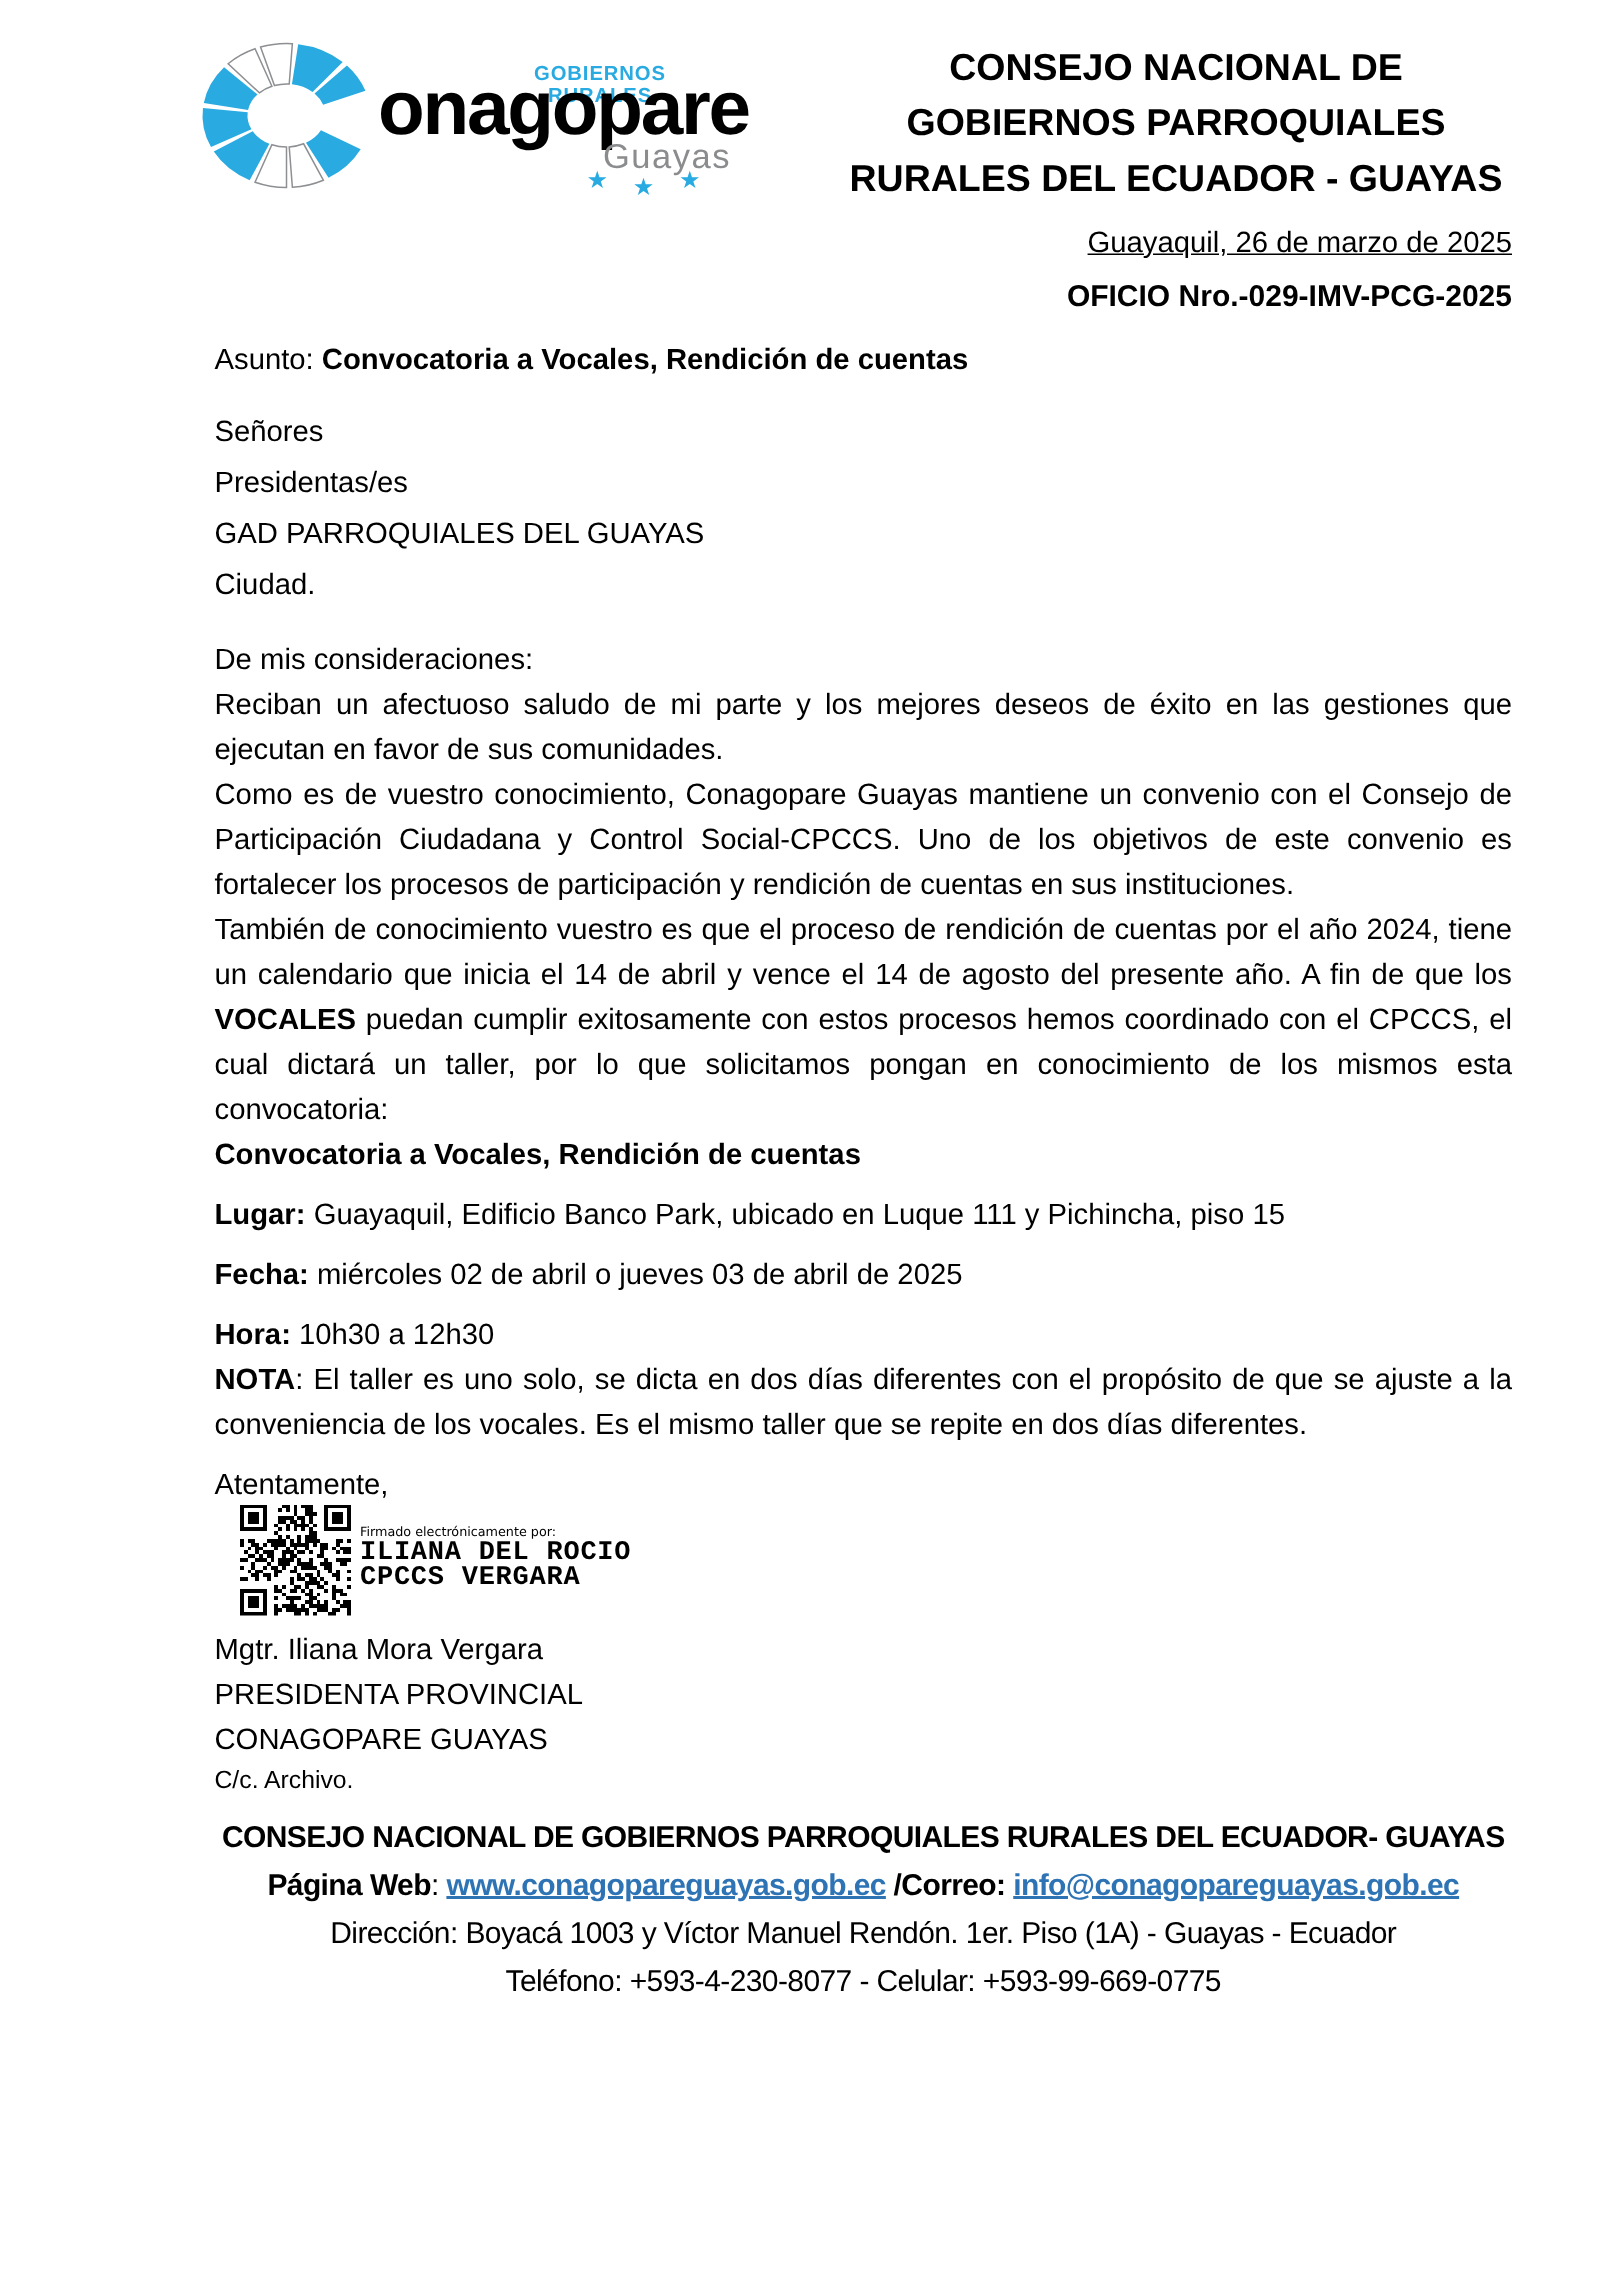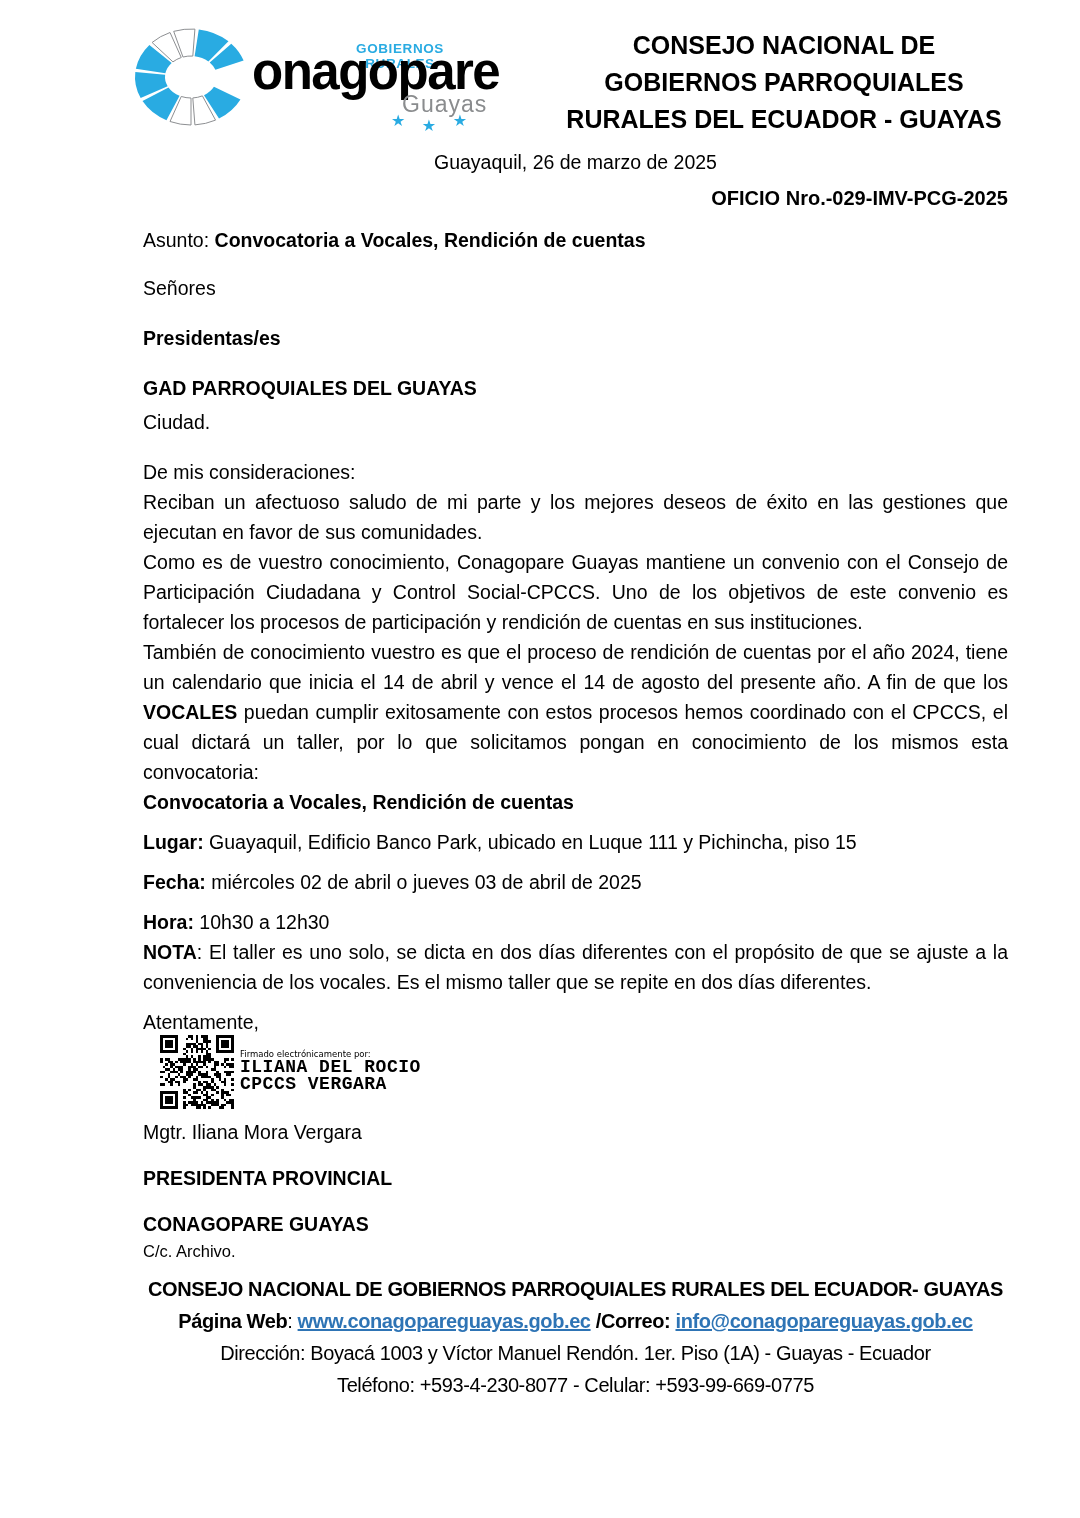--- a/index.html
+++ b/index.html
@@ -16,21 +16,21 @@
   .logo-top-label{position:absolute;left:187px;top:16px;width:160px;text-align:center;
     font-size:13.5px;font-weight:bold;letter-spacing:0.6px;color:#29ABE2;}
   .logo-name{position:absolute;left:119px;top:22px;font-size:51px;line-height:50px;
     font-weight:bold;color:#000000;letter-spacing:-1.5px;}
   .logo-region{position:absolute;left:253px;top:66px;width:82px;text-align:center;
     font-size:23px;color:#8a8c8e;letter-spacing:1px;margin-left:16px;}
   .logo-stars{position:absolute;left:258px;top:88px;width:76px;display:flex;
     justify-content:space-between;color:#29ABE2;font-size:16px;line-height:16px;}
   .logo-stars .s2{margin-top:5px;}
   .title-block{width:448px;text-align:center;font-weight:bold;font-size:25px;line-height:37px;margin-top:2px;}
-  .date-line{text-align:center;font-size:20px;line-height:26px;margin-top:0;}
+  .date-line{text-align:right;font-size:20px;line-height:26px;margin-top:0;text-decoration:underline;}
   .oficio-line{text-align:right;font-size:20px;line-height:26px;font-weight:bold;margin-top:8px;}
   
   .body-text{font-size:19.5px;line-height:30px;}
   .subject{margin-top:14px;}
   .addressee{margin-top:16px;line-height:34px;}
   .salutation{margin-top:18px;}
   p.para{margin:0;text-align:justify;}
   .p1{margin-top:7px;}
   .p2{margin-top:12px;}
   .p3{margin-top:8px;}
@@ -41,21 +41,21 @@
   .farewell{margin-top:10px;}
   b{font-weight:bold;}
   
   .sig-row{display:flex;align-items:flex-start;margin-top:-2px;margin-left:17px;}
   .qr{width:74px;height:74px;flex:none;}
   .esign{margin-left:6px;margin-top:14px;}
   .esign-label{font-size:8.5px;line-height:10px;color:#000;font-family:"DejaVu Sans",sans-serif;}
   .esign-name{font-family:"Liberation Mono","DejaVu Sans Mono",monospace;font-weight:bold;
     font-size:18px;line-height:17px;letter-spacing:0.5px;}
   .sig-block{margin-top:8px;font-size:19.5px;line-height:30px;}
-  .sig-bold{font-weight:bold;margin-top:16px;}
+  .sig-bold{font-weight:normal;}
   .cc-line{font-size:16.5px;line-height:24px;}
   
   .footer{margin-top:10px;text-align:center;font-size:20px;line-height:32px;letter-spacing:-0.4px;}
   .footer .f1{font-weight:bold;}
   .footer .flabel{font-weight:bold;}
   .footer a{color:#2E74B5;font-weight:bold;text-decoration:underline;cursor:pointer;}
   .footer .freg{font-weight:normal;}
 </style>
 </head>
 <body>

